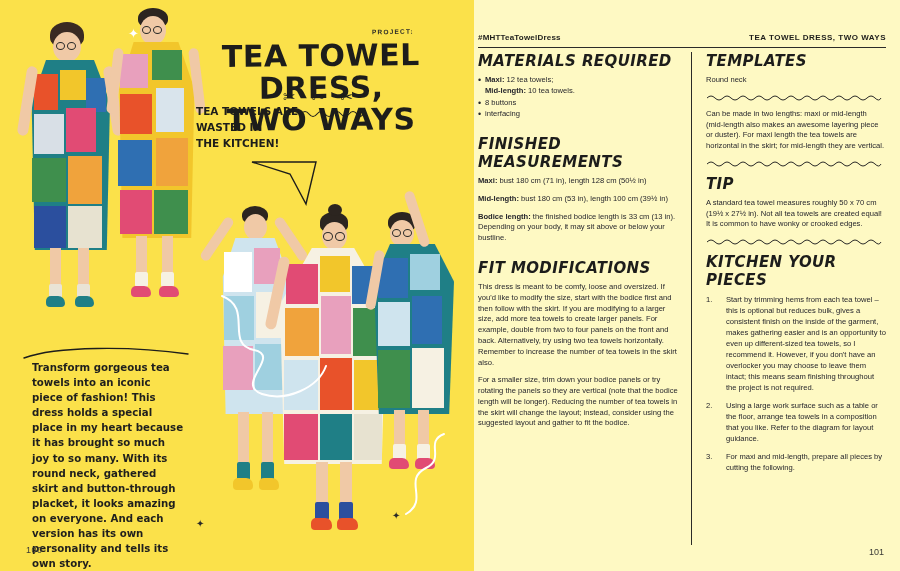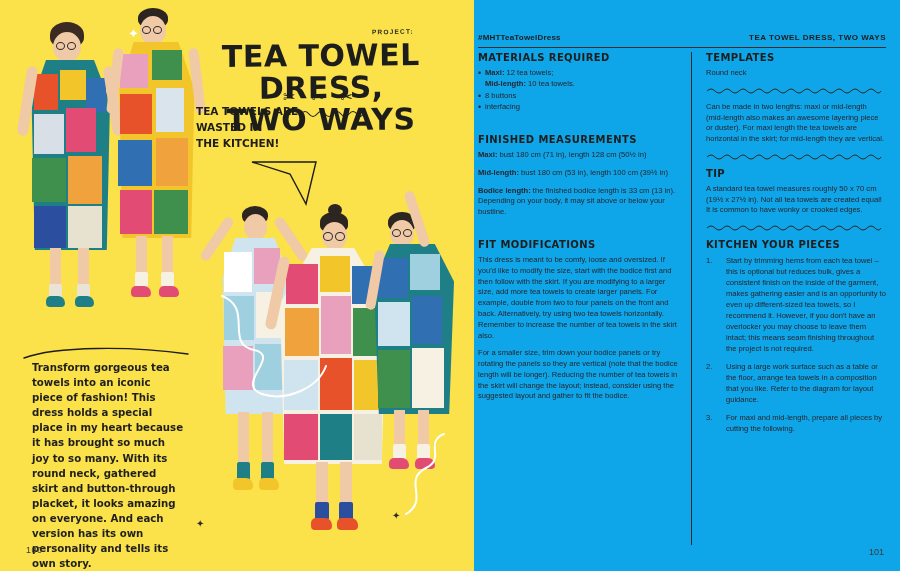--- a/index.html
+++ b/index.html
@@ -83,21 +83,21 @@
   .fig .arm { position:absolute; background:#f0c9a6; border-radius:6px; }
   .fig .glasses { position:absolute; border:1.2px solid #2a2a28; border-radius:50%; }
 
   .spark { position:absolute; color:#ffffff; font-size:13px; }
   .spark.dark { color:#2b2b28; }
 
   
   .page-right {
     position:relative;
     width:432px; height:571px;
-    background:#0ea5e9;
+    background:#fef9c3;
     flex:0 0 432px;
     overflow:hidden;
   }
   .rail {
     position:absolute; left:0; top:0; width:6px; height:571px;
     background:#fbe14a;
   }
   .hdr {
     position:absolute; left:10px; top:30px; right:14px; height:18px;
     display:flex; align-items:center; justify-content:space-between;
@@ -113,24 +113,24 @@
   }
   .cols {
     position:absolute; left:10px; top:52px; right:14px; bottom:26px;
     display:flex; gap:0;
   }
   .col-l { width:214px; padding-right:12px; }
   .col-r { width:196px; padding-left:14px; border-left:1px solid #2b2b28; }
 
   .h2 {
     font-family:"DejaVu Sans", sans-serif;
-    font-size:10px; font-weight:bold; color:#1d1d1b;
-    letter-spacing:.4px; margin:0 0 5px 0;
-  }
-  .h2.mt { margin-top:21px; }
+    font-size:15px; font-weight:bold; color:#1d1d1b;
+    letter-spacing:.4px; margin:0 0 5px 0;font-style:italic;
+  }
+  .h2.mt { margin-top:15px; }
   p.body {
     margin:0 0 7px 0;
     font-size:7.6px; line-height:1.42; color:#26262c;
   }
   .bullets { margin:0 0 4px 0; padding:0; list-style:none; }
   .bullets li {
     font-size:7.6px; line-height:1.42; color:#26262c;
     padding-left:7px; position:relative; margin-bottom:1px;
   }
   .bullets li::before {

